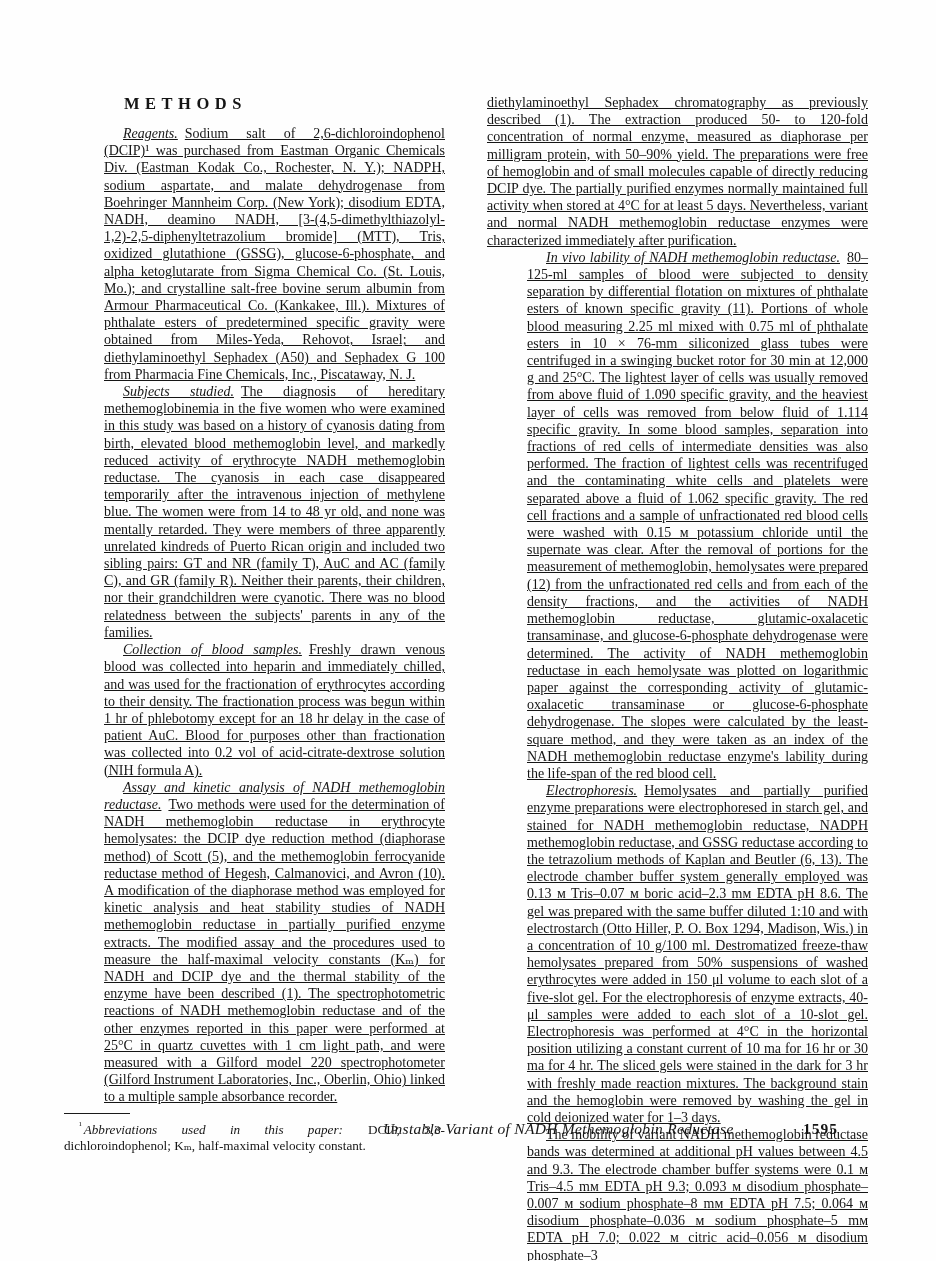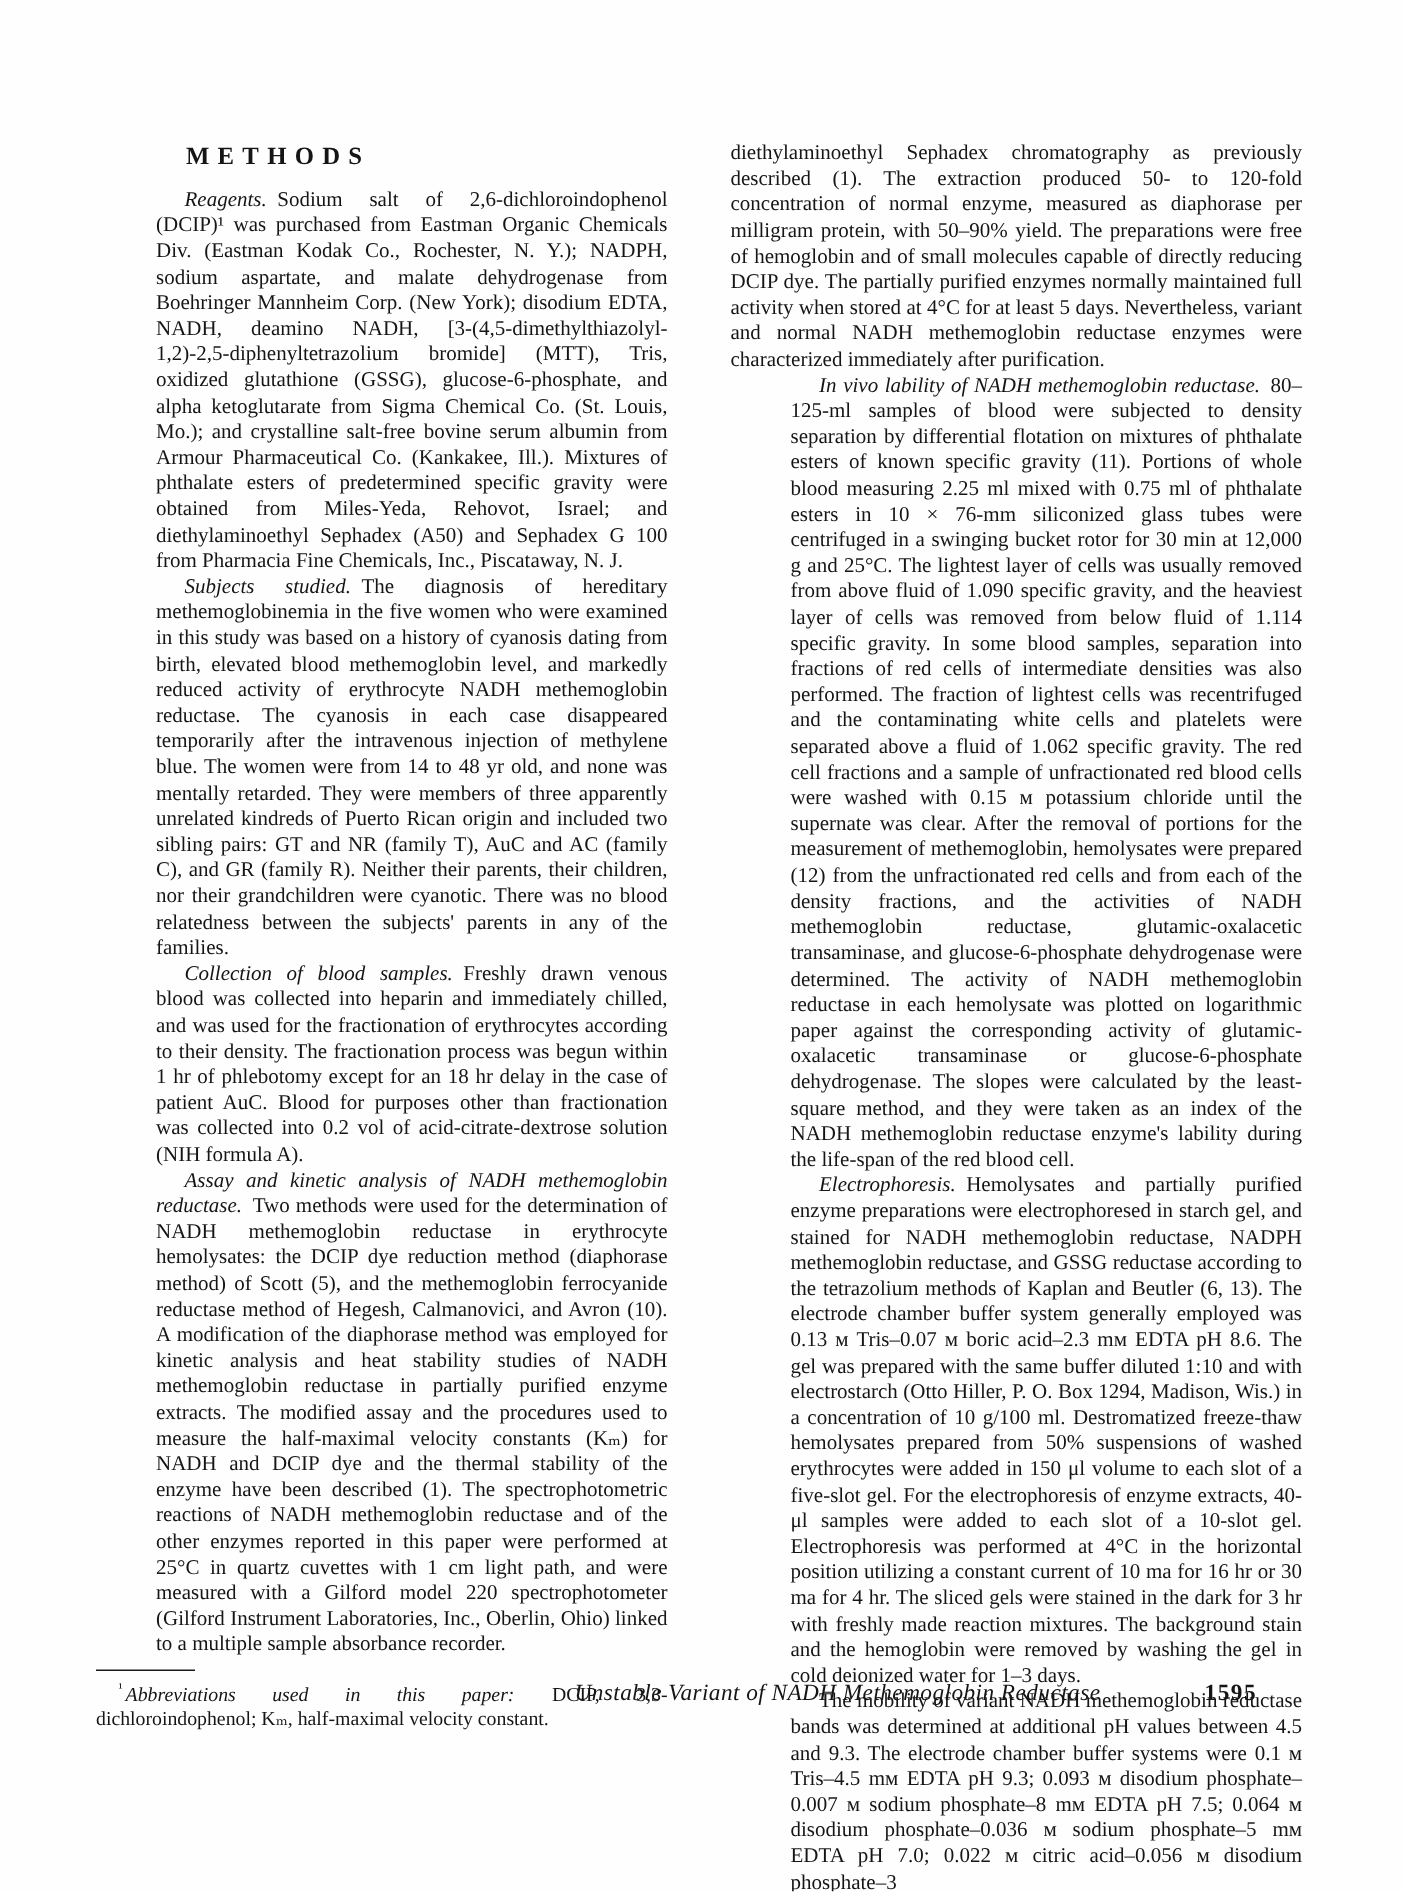--- a/index.html
+++ b/index.html
@@ -35,20 +35,21 @@
     margin: 0 0 12px 0;
     padding-left: 60px;
     font-size: 16.5px;
     font-weight: 600;
     letter-spacing: 5.5px;
     text-align: left;
     line-height: 19px;
   }
   p.para {
     margin: 0;
+    text-decoration: underline;
   }
   p.indent {
     text-indent: 19px;
     margin-left: 40px;
   }
   .lead {
     font-style: italic;
     margin-right: 7px;
   }
   .lead:empty { display: none; margin: 0; }

